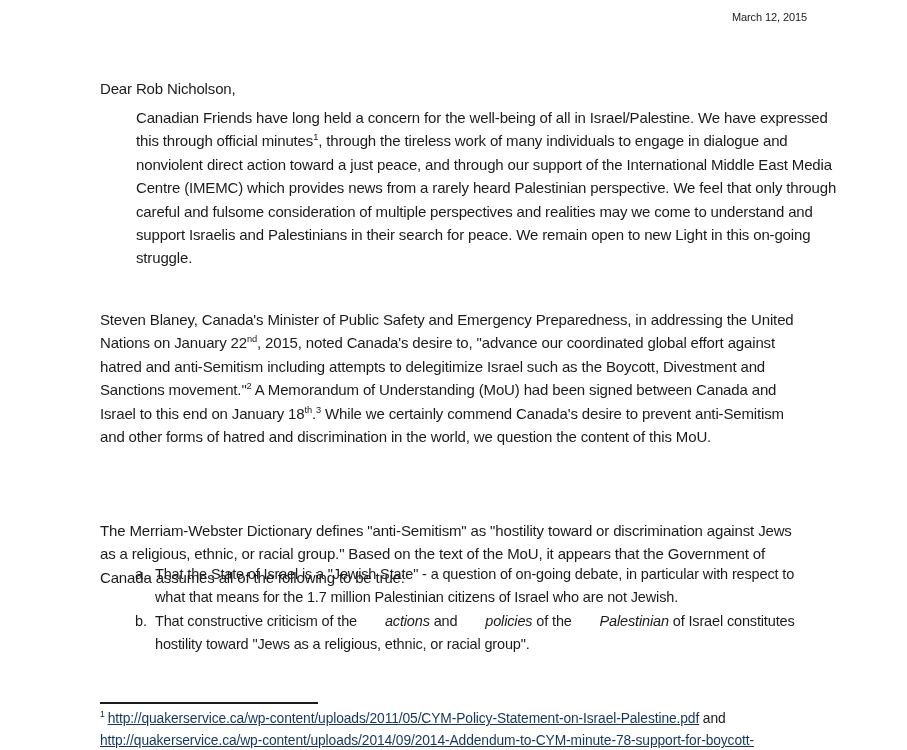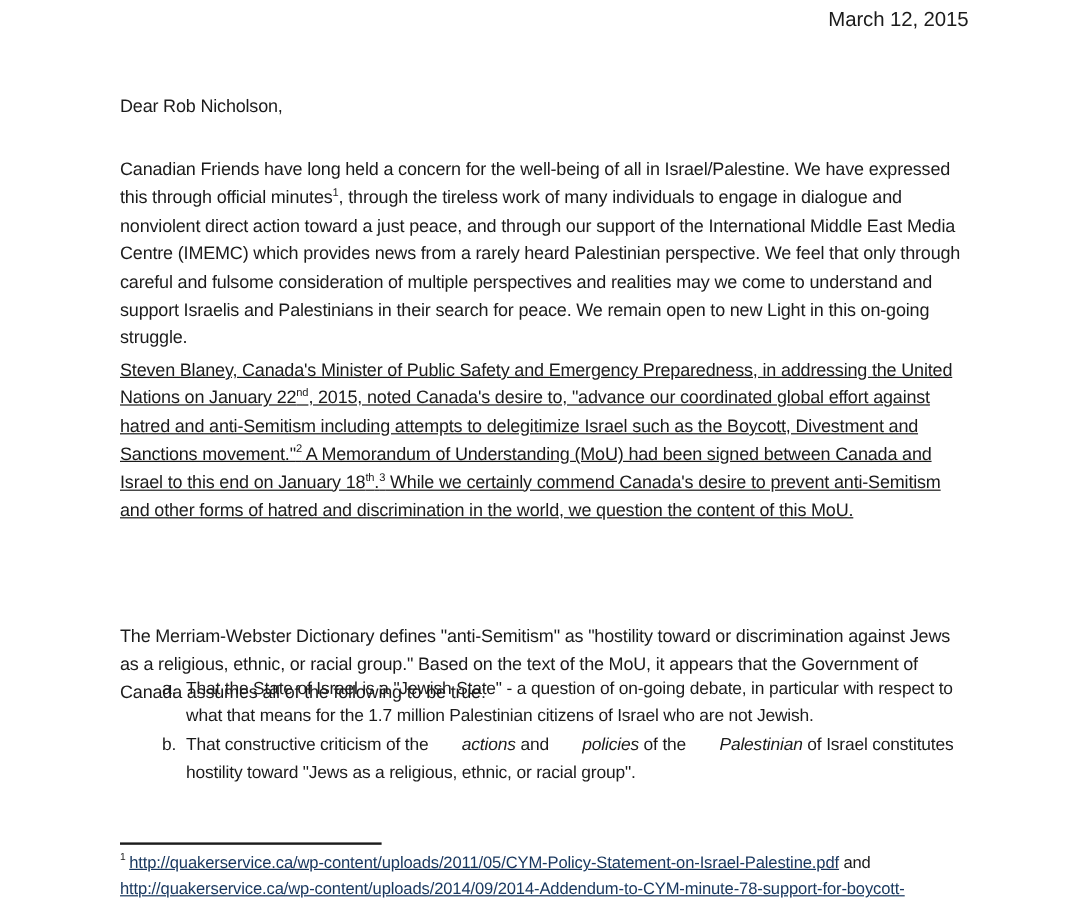--- a/index.html
+++ b/index.html
@@ -16,28 +16,28 @@
     left: 100px;
     width: 706px;
     font-size: 15px;
     line-height: 23.4px;
     letter-spacing: -0.15px;
   }
   .date-line {
     position: absolute;
     top: 6px;
     right: 100px;
-    font-size: 17px;
+    font-size: 11px;
     line-height: 22px;
     letter-spacing: -0.1px;
     margin-left: 32px;
   }
   .salutation { top: 77px; }
-  .para-1 { top: 130px; }
-  .para-2 { top: 297px; text-decoration: underline; }
+  .para-1 { top: 106px; margin-left: 36px; }
+  .para-2 { top: 308px; }
   .para-3 { top: 519px; }
   .assumption-list {
     position: absolute;
     top: 563px;
     left: 135px;
     width: 671px;
     font-size: 14.5px;
     line-height: 23.4px;
     letter-spacing: -0.15px;
   }

